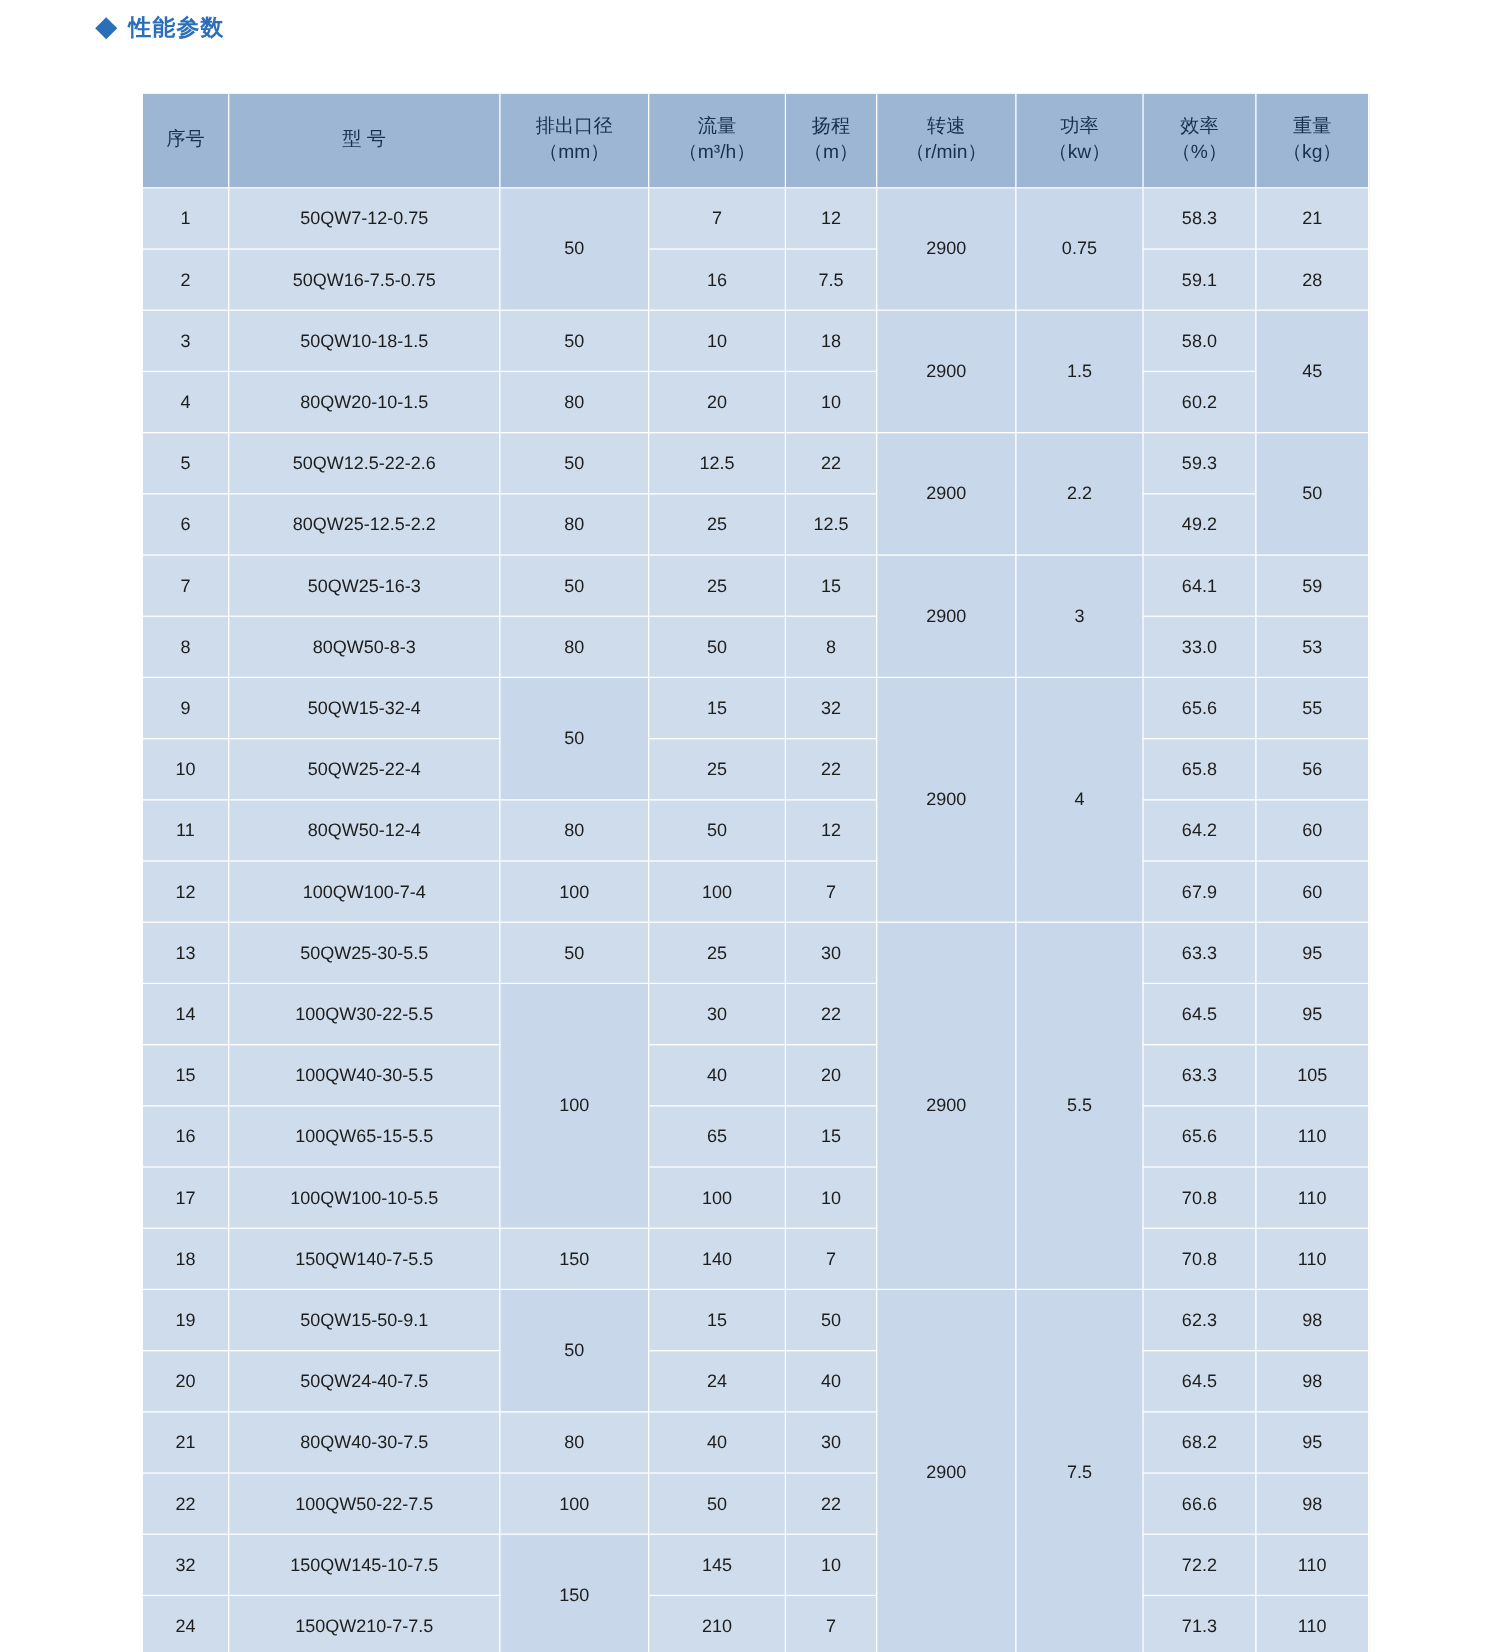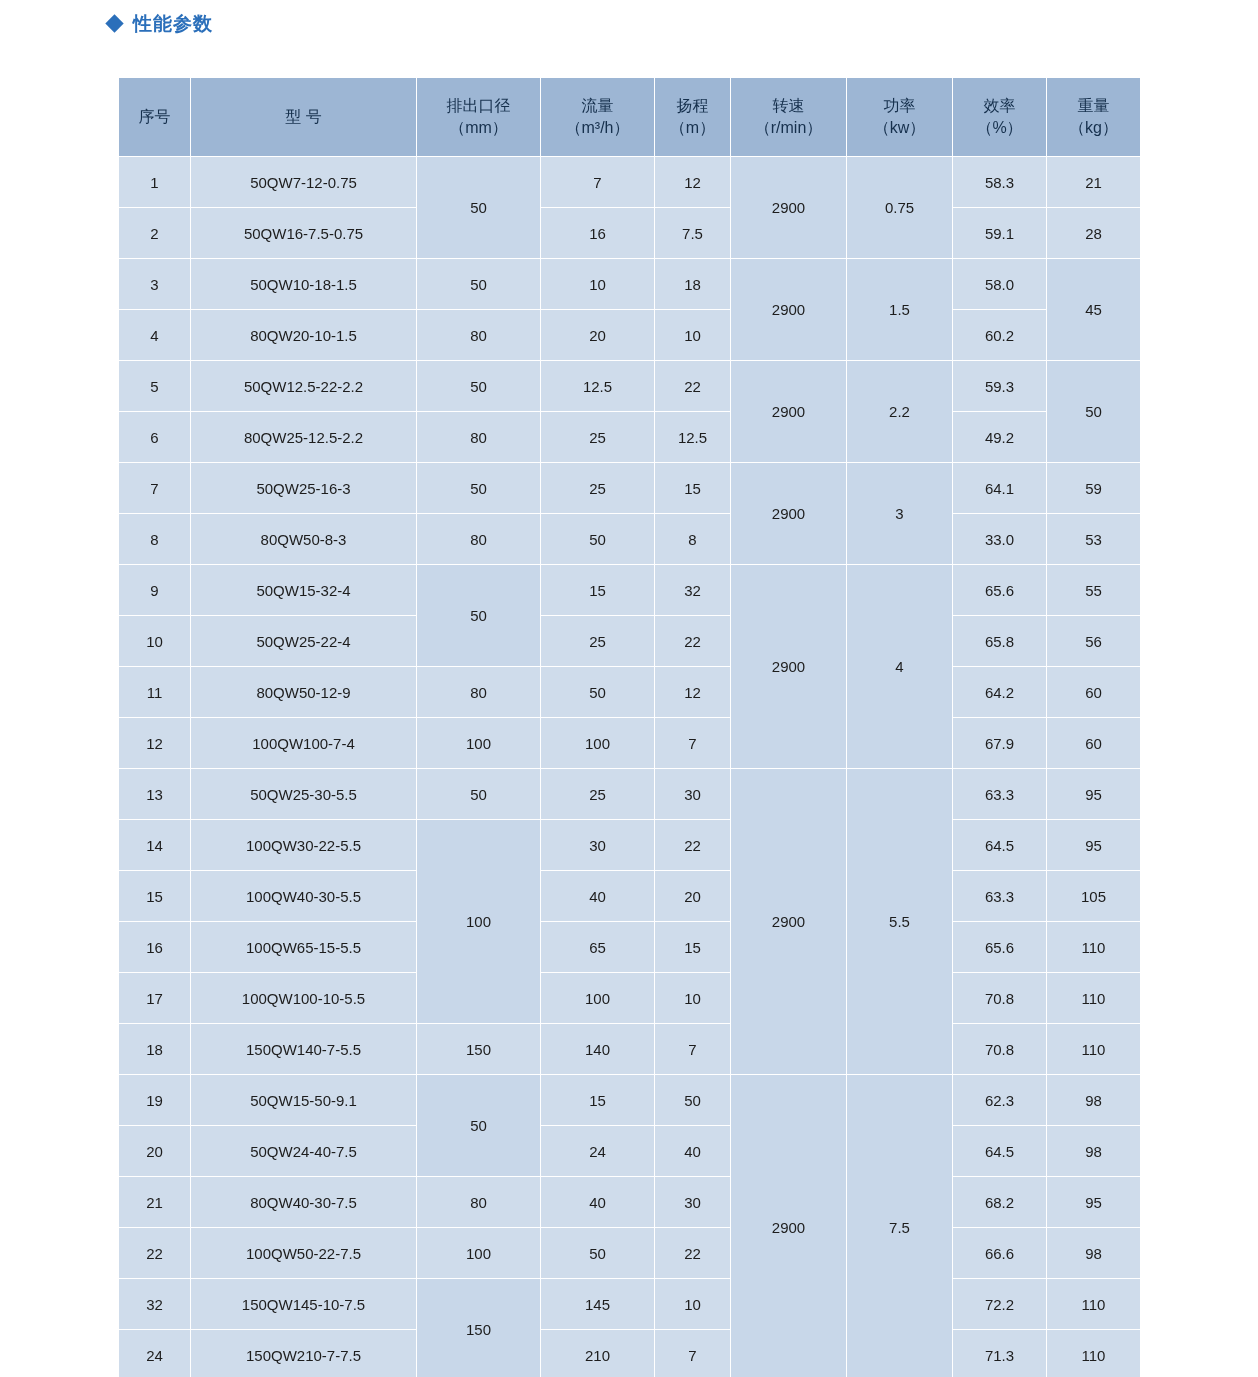--- a/index.html
+++ b/index.html
@@ -16,21 +16,21 @@
     overflow: hidden;
   }
   .page {
     width: 1258px;
     height: 1377px;
     position: relative;
     box-sizing: border-box;
   }
   .section-title {
     position: absolute;
-    left: 108px;
+    left: 82px;
     top: 14px;
     display: flex;
     align-items: center;
     gap: 12px;
   }
   .diamond {
     width: 13px;
     height: 13px;
     background: #2b6fba;
     transform: rotate(45deg);
@@ -179,21 +179,21 @@
         <td>4</td>
         <td>80QW20-10-1.5</td>
         <td>80</td>
         <td>20</td>
         <td>10</td>
         <td>60.2</td>
       </tr>
 
       <tr>
         <td>5</td>
-        <td>50QW12.5-22-2.2</td>
+        <td>50QW12.5-22-2.6</td>
         <td>50</td>
         <td>12.5</td>
         <td>22</td>
         <td class="merge" rowspan="2">2900</td>
         <td class="merge" rowspan="2">2.2</td>
         <td>59.3</td>
         <td class="merge" rowspan="2">50</td>
       </tr>
 
       <tr>
@@ -243,21 +243,21 @@
         <td>10</td>
         <td>50QW25-22-4</td>
         <td>25</td>
         <td>22</td>
         <td>65.8</td>
         <td>56</td>
       </tr>
 
       <tr>
         <td>11</td>
-        <td>80QW50-12-9</td>
+        <td>80QW50-12-4</td>
         <td>80</td>
         <td>50</td>
         <td>12</td>
         <td>64.2</td>
         <td>60</td>
       </tr>
 
       <tr>
         <td>12</td>
         <td>100QW100-7-4</td>

